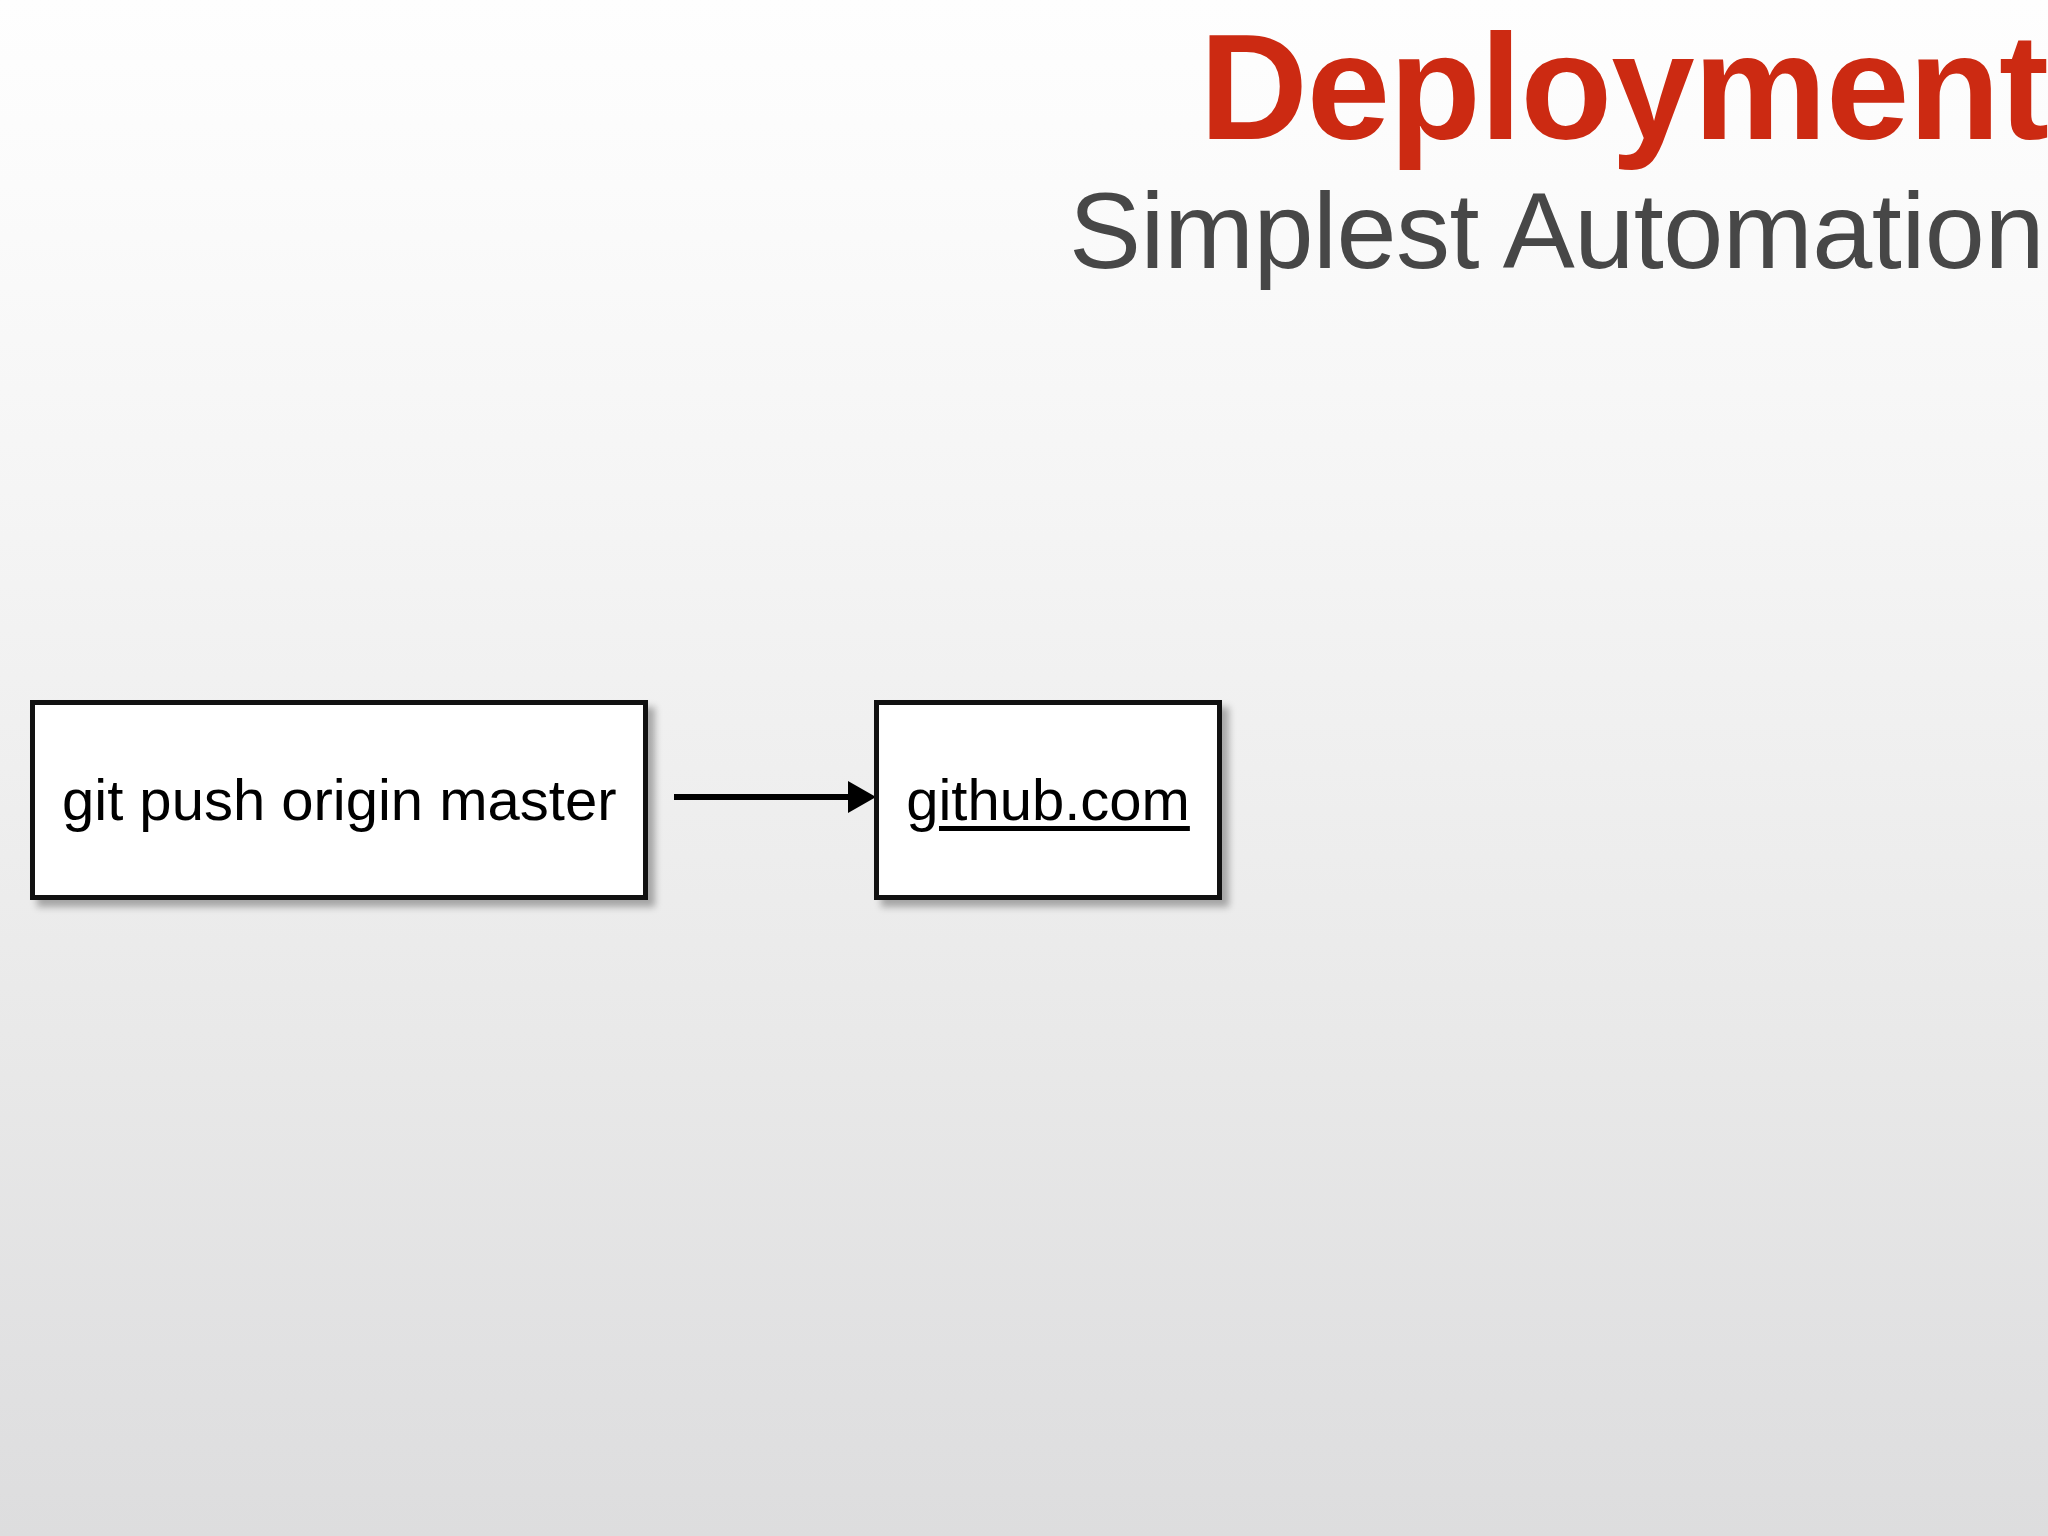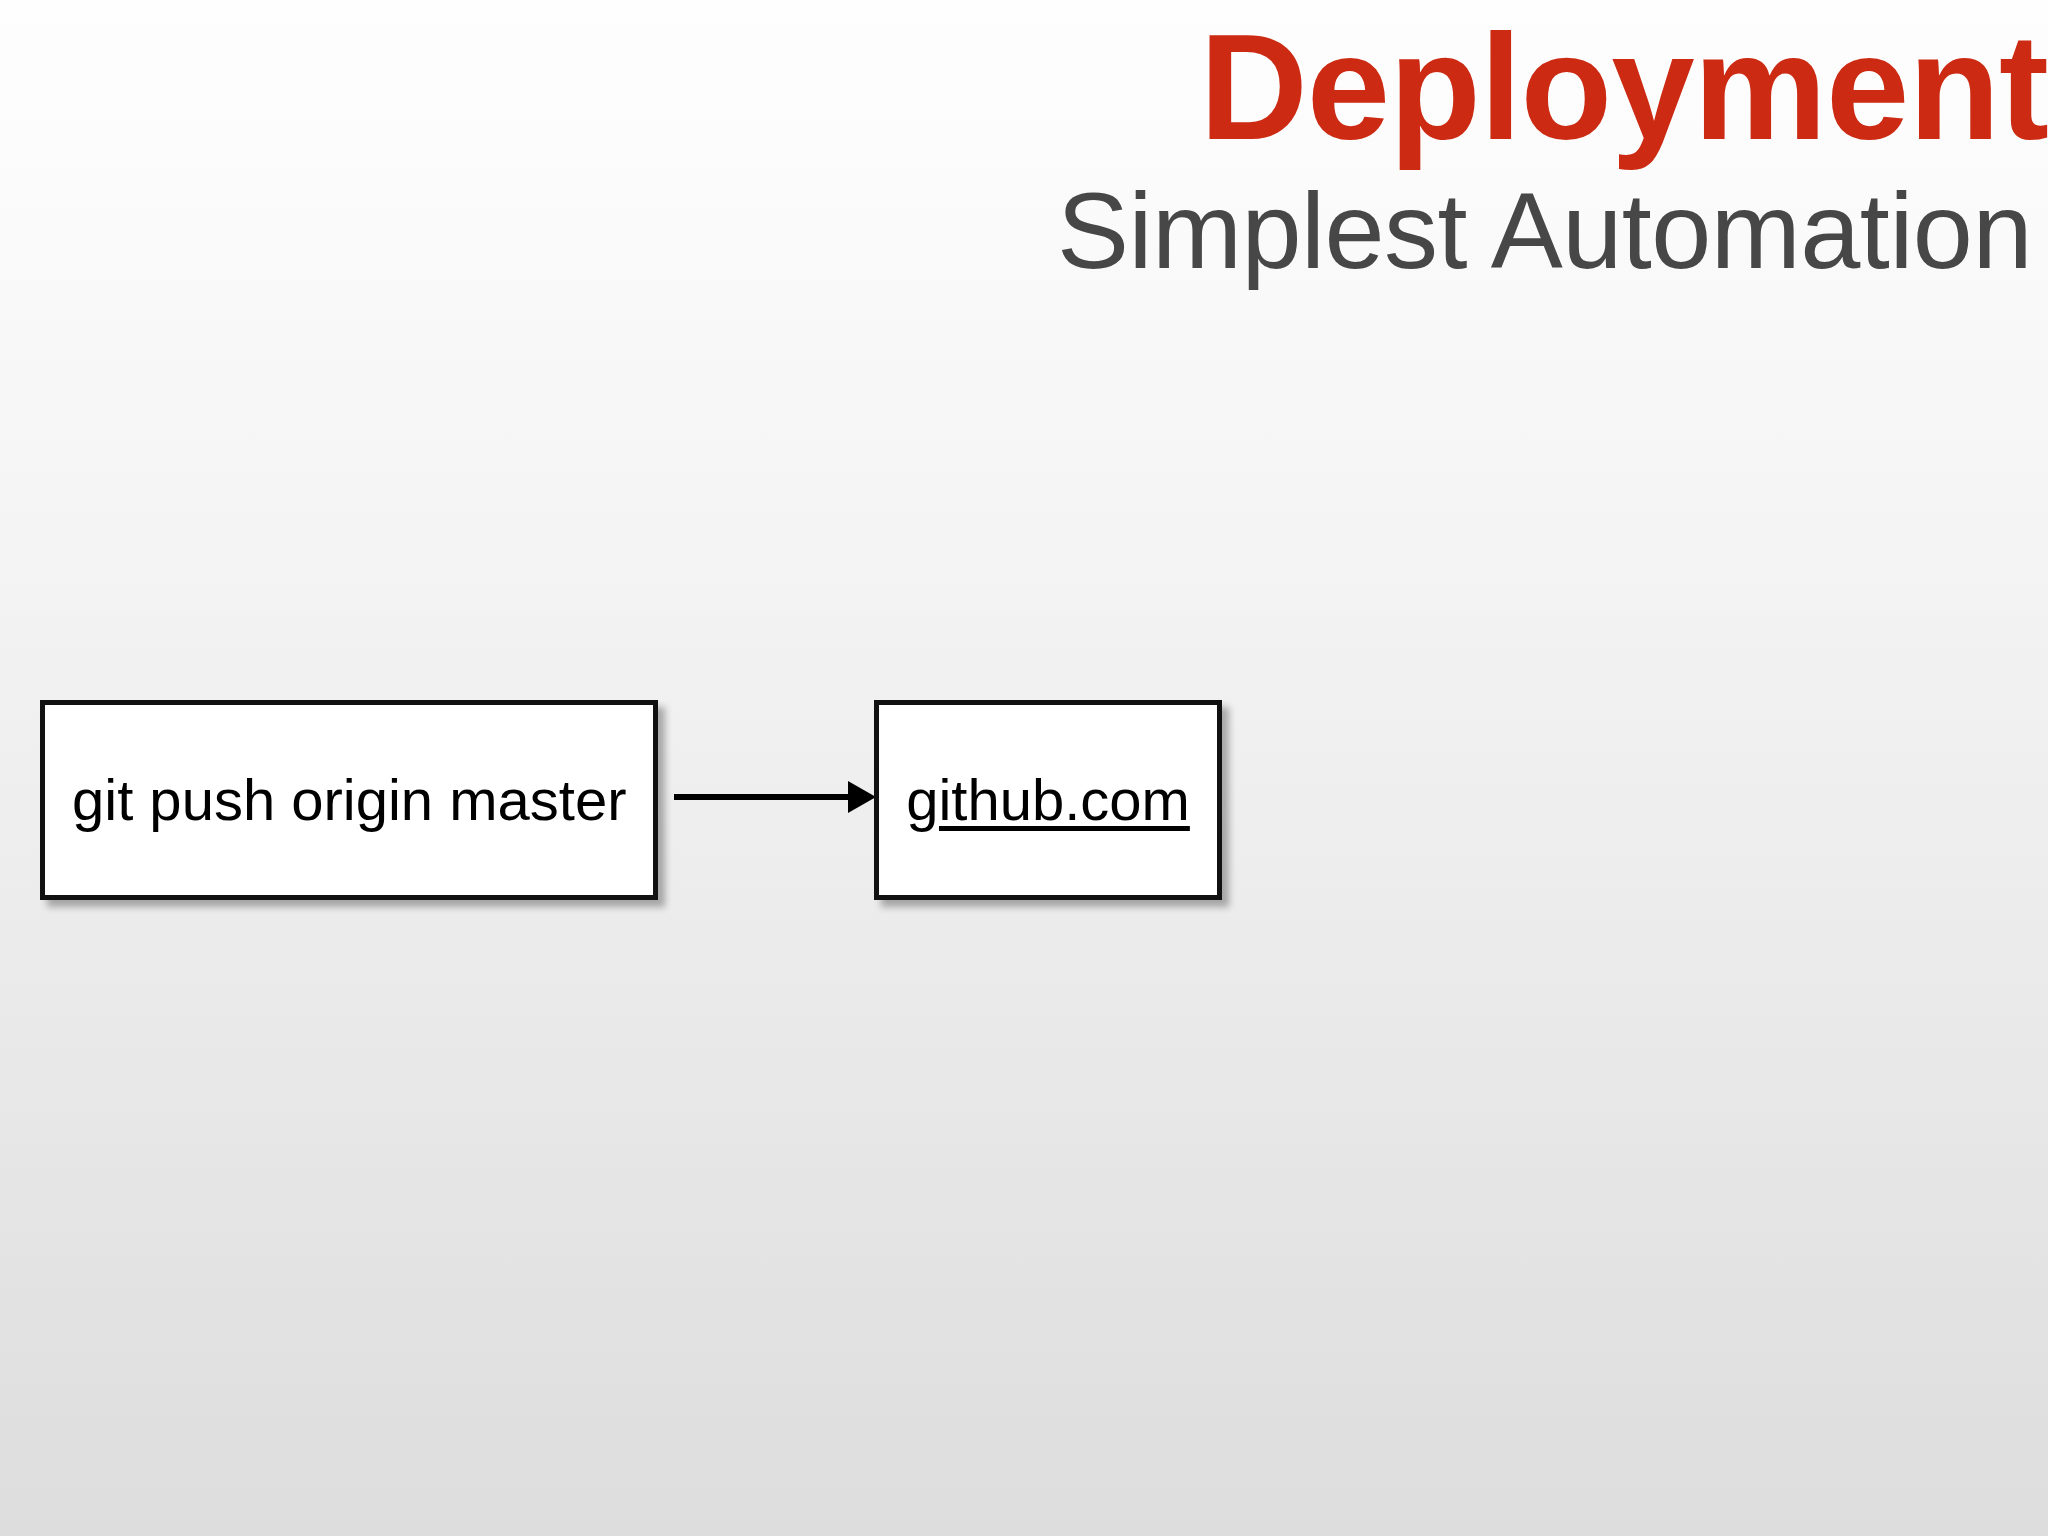--- a/index.html
+++ b/index.html
@@ -43,21 +43,21 @@
     color: #CC2A12;
     margin: 0;
     white-space: nowrap;
   }
   .slide-subtitle {
     font-size: 108px;
     font-weight: normal;
     line-height: 1.08;
     letter-spacing: -0.5px;
     color: #474747;
-    margin: 16px;
+    margin: 4px;
     margin-top: 6px;
     white-space: nowrap;
   }
 
   
   .diagram {
     position: absolute;
     left: 0;
     top: 0;
     width: 2048px;
@@ -68,21 +68,21 @@
     position: absolute;
     background: #FFFFFF;
     border: 5px solid #111111;
     box-sizing: border-box;
     box-shadow: 7px 7px 7px rgba(0,0,0,0.30);
     display: flex;
     align-items: center;
   }
 
   .node-box.left {
-    left: 40px;
+    left: 30px;
     top: 700px;
     width: 618px;
     height: 200px;
     justify-content: flex-start;
   }
   .node-box.right {
     left: 874px;
     top: 700px;
     width: 348px;
     height: 200px;

